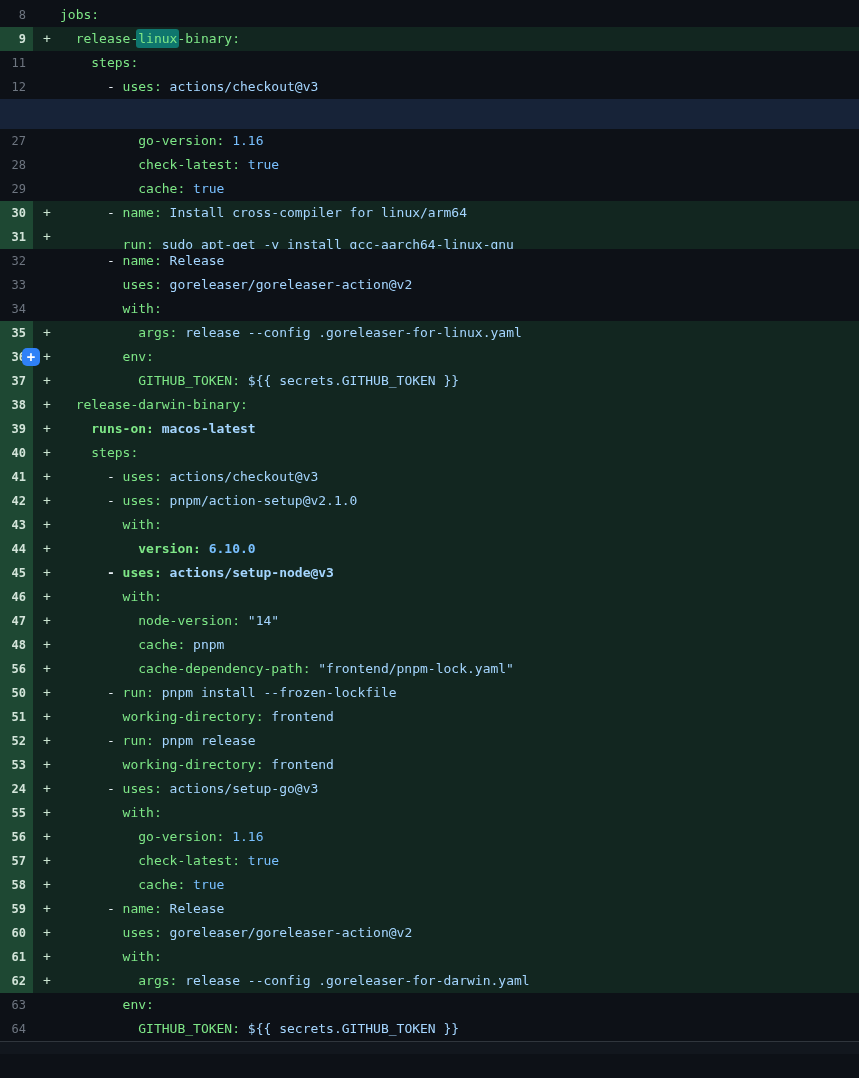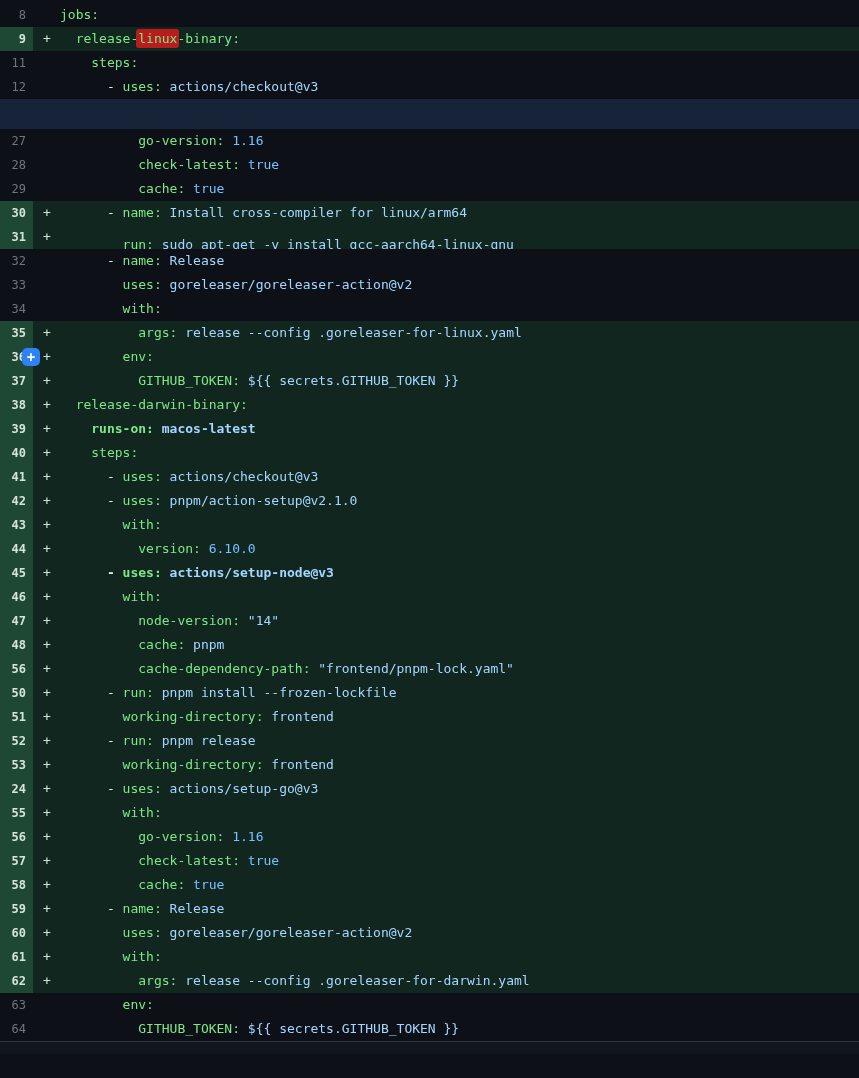--- a/index.html
+++ b/index.html
@@ -44,21 +44,21 @@
     padding-left: 10px;
     color: #cbe6d2;
     line-height: 24px;
   }
   .code { line-height: 24px; }
   .tk-k { color: #7ee787; }
   .tk-s { color: #a5d6ff; }
   .tk-n { color: #79c0ff; }
   .tk-p { color: #e6edf3; }
   .tk-k.hl {
-    background: #b91c1c;
+    background: #0f766e;
     border-radius: 3px;
     padding: 2px 2px;
     margin: 0 -2px;
   }
   .gap-row {
     height: 30px;
     background: #172338;
     cursor: pointer;
   }
   .plus-btn {
@@ -108,21 +108,21 @@
       <div class="row"><span class="gut">34</span><span class="sgn"></span><span class="code" style="padding-left: 8ch;"><span class="tk-k">with:</span></span></div>
       <div class="row added"><span class="gut">35</span><span class="sgn">+</span><span class="code" style="padding-left: 10ch;"><span class="tk-k">args:</span><span class="tk-s"> release --config .goreleaser-for-linux.yaml</span></span></div>
       <div class="row added"><span class="gut">36</span><span class="sgn">+</span><span class="code" style="padding-left: 8ch;"><span class="tk-k">env:</span></span><button class="plus-btn">+</button></div>
       <div class="row added"><span class="gut">37</span><span class="sgn">+</span><span class="code" style="padding-left: 10ch;"><span class="tk-k">GITHUB_TOKEN:</span><span class="tk-s"> ${{ secrets.GITHUB_TOKEN }}</span></span></div>
       <div class="row added"><span class="gut">38</span><span class="sgn">+</span><span class="code" style="padding-left: 2ch;"><span class="tk-k">release-darwin-binary:</span></span></div>
       <div class="row added"><span class="gut">39</span><span class="sgn">+</span><span class="code" style="padding-left: 4ch; font-weight: bold;"><span class="tk-k">runs-on:</span><span class="tk-s"> macos-latest</span></span></div>
       <div class="row added"><span class="gut">40</span><span class="sgn">+</span><span class="code" style="padding-left: 4ch;"><span class="tk-k">steps:</span></span></div>
       <div class="row added"><span class="gut">41</span><span class="sgn">+</span><span class="code" style="padding-left: 6ch;"><span class="tk-p">- </span><span class="tk-k">uses:</span><span class="tk-s"> actions/checkout@v3</span></span></div>
       <div class="row added"><span class="gut">42</span><span class="sgn">+</span><span class="code" style="padding-left: 6ch;"><span class="tk-p">- </span><span class="tk-k">uses:</span><span class="tk-s"> pnpm/action-setup@v2.1.0</span></span></div>
       <div class="row added"><span class="gut">43</span><span class="sgn">+</span><span class="code" style="padding-left: 8ch;"><span class="tk-k">with:</span></span></div>
-      <div class="row added"><span class="gut">44</span><span class="sgn">+</span><span class="code" style="padding-left: 10ch;"><span class="tk-k">version:</span><span class="tk-n"> 6.10.0</span></span></div>
+      <div class="row added"><span class="gut">44</span><span class="sgn">+</span><span class="code" style="padding-left: 10ch; font-weight: bold;"><span class="tk-k">version:</span><span class="tk-n"> 6.10.0</span></span></div>
       <div class="row added"><span class="gut">45</span><span class="sgn">+</span><span class="code" style="padding-left: 6ch; font-weight: bold;"><span class="tk-p">- </span><span class="tk-k">uses:</span><span class="tk-s"> actions/setup-node@v3</span></span></div>
       <div class="row added"><span class="gut">46</span><span class="sgn">+</span><span class="code" style="padding-left: 8ch;"><span class="tk-k">with:</span></span></div>
       <div class="row added"><span class="gut">47</span><span class="sgn">+</span><span class="code" style="padding-left: 10ch;"><span class="tk-k">node-version:</span><span class="tk-s"> "14"</span></span></div>
       <div class="row added"><span class="gut">48</span><span class="sgn">+</span><span class="code" style="padding-left: 10ch;"><span class="tk-k">cache:</span><span class="tk-s"> pnpm</span></span></div>
       <div class="row added"><span class="gut">56</span><span class="sgn">+</span><span class="code" style="padding-left: 10ch;"><span class="tk-k">cache-dependency-path:</span><span class="tk-s"> "frontend/pnpm-lock.yaml"</span></span></div>
       <div class="row added"><span class="gut">50</span><span class="sgn">+</span><span class="code" style="padding-left: 6ch;"><span class="tk-p">- </span><span class="tk-k">run:</span><span class="tk-s"> pnpm install --frozen-lockfile</span></span></div>
       <div class="row added"><span class="gut">51</span><span class="sgn">+</span><span class="code" style="padding-left: 8ch;"><span class="tk-k">working-directory:</span><span class="tk-s"> frontend</span></span></div>
       <div class="row added"><span class="gut">52</span><span class="sgn">+</span><span class="code" style="padding-left: 6ch;"><span class="tk-p">- </span><span class="tk-k">run:</span><span class="tk-s"> pnpm release</span></span></div>
       <div class="row added"><span class="gut">53</span><span class="sgn">+</span><span class="code" style="padding-left: 8ch;"><span class="tk-k">working-directory:</span><span class="tk-s"> frontend</span></span></div>
       <div class="row added"><span class="gut">24</span><span class="sgn">+</span><span class="code" style="padding-left: 6ch;"><span class="tk-p">- </span><span class="tk-k">uses:</span><span class="tk-s"> actions/setup-go@v3</span></span></div>

